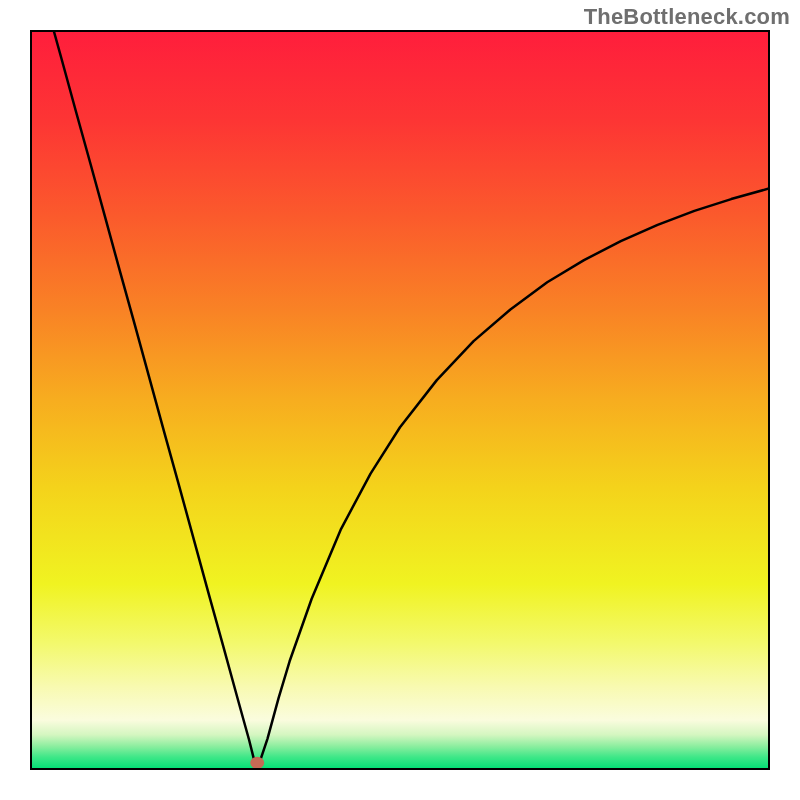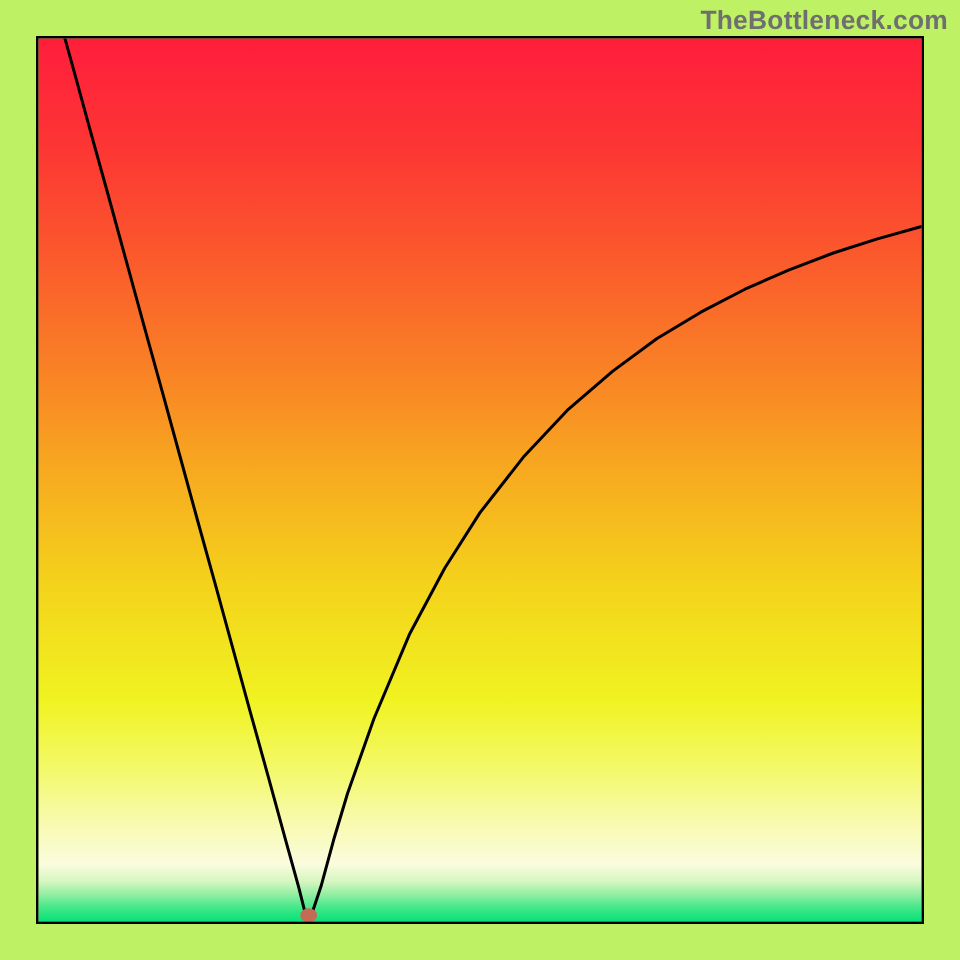--- a/index.html
+++ b/index.html
@@ -7,21 +7,21 @@
     padding: 0;
     width: 800px;
     height: 800px;
     background: #000;
     overflow: hidden;
   }
   .frame {
     position: relative;
     width: 800px;
     height: 800px;
-    background: #bef264;
+    background: #ffffff;
   }
   .watermark {
     position: absolute;
     top: 4px;
     right: 10px;
     font-family: Arial, Helvetica, sans-serif;
     font-size: 22px;
     font-weight: 600;
     color: #6f6f6f;
     letter-spacing: 0.2px;

